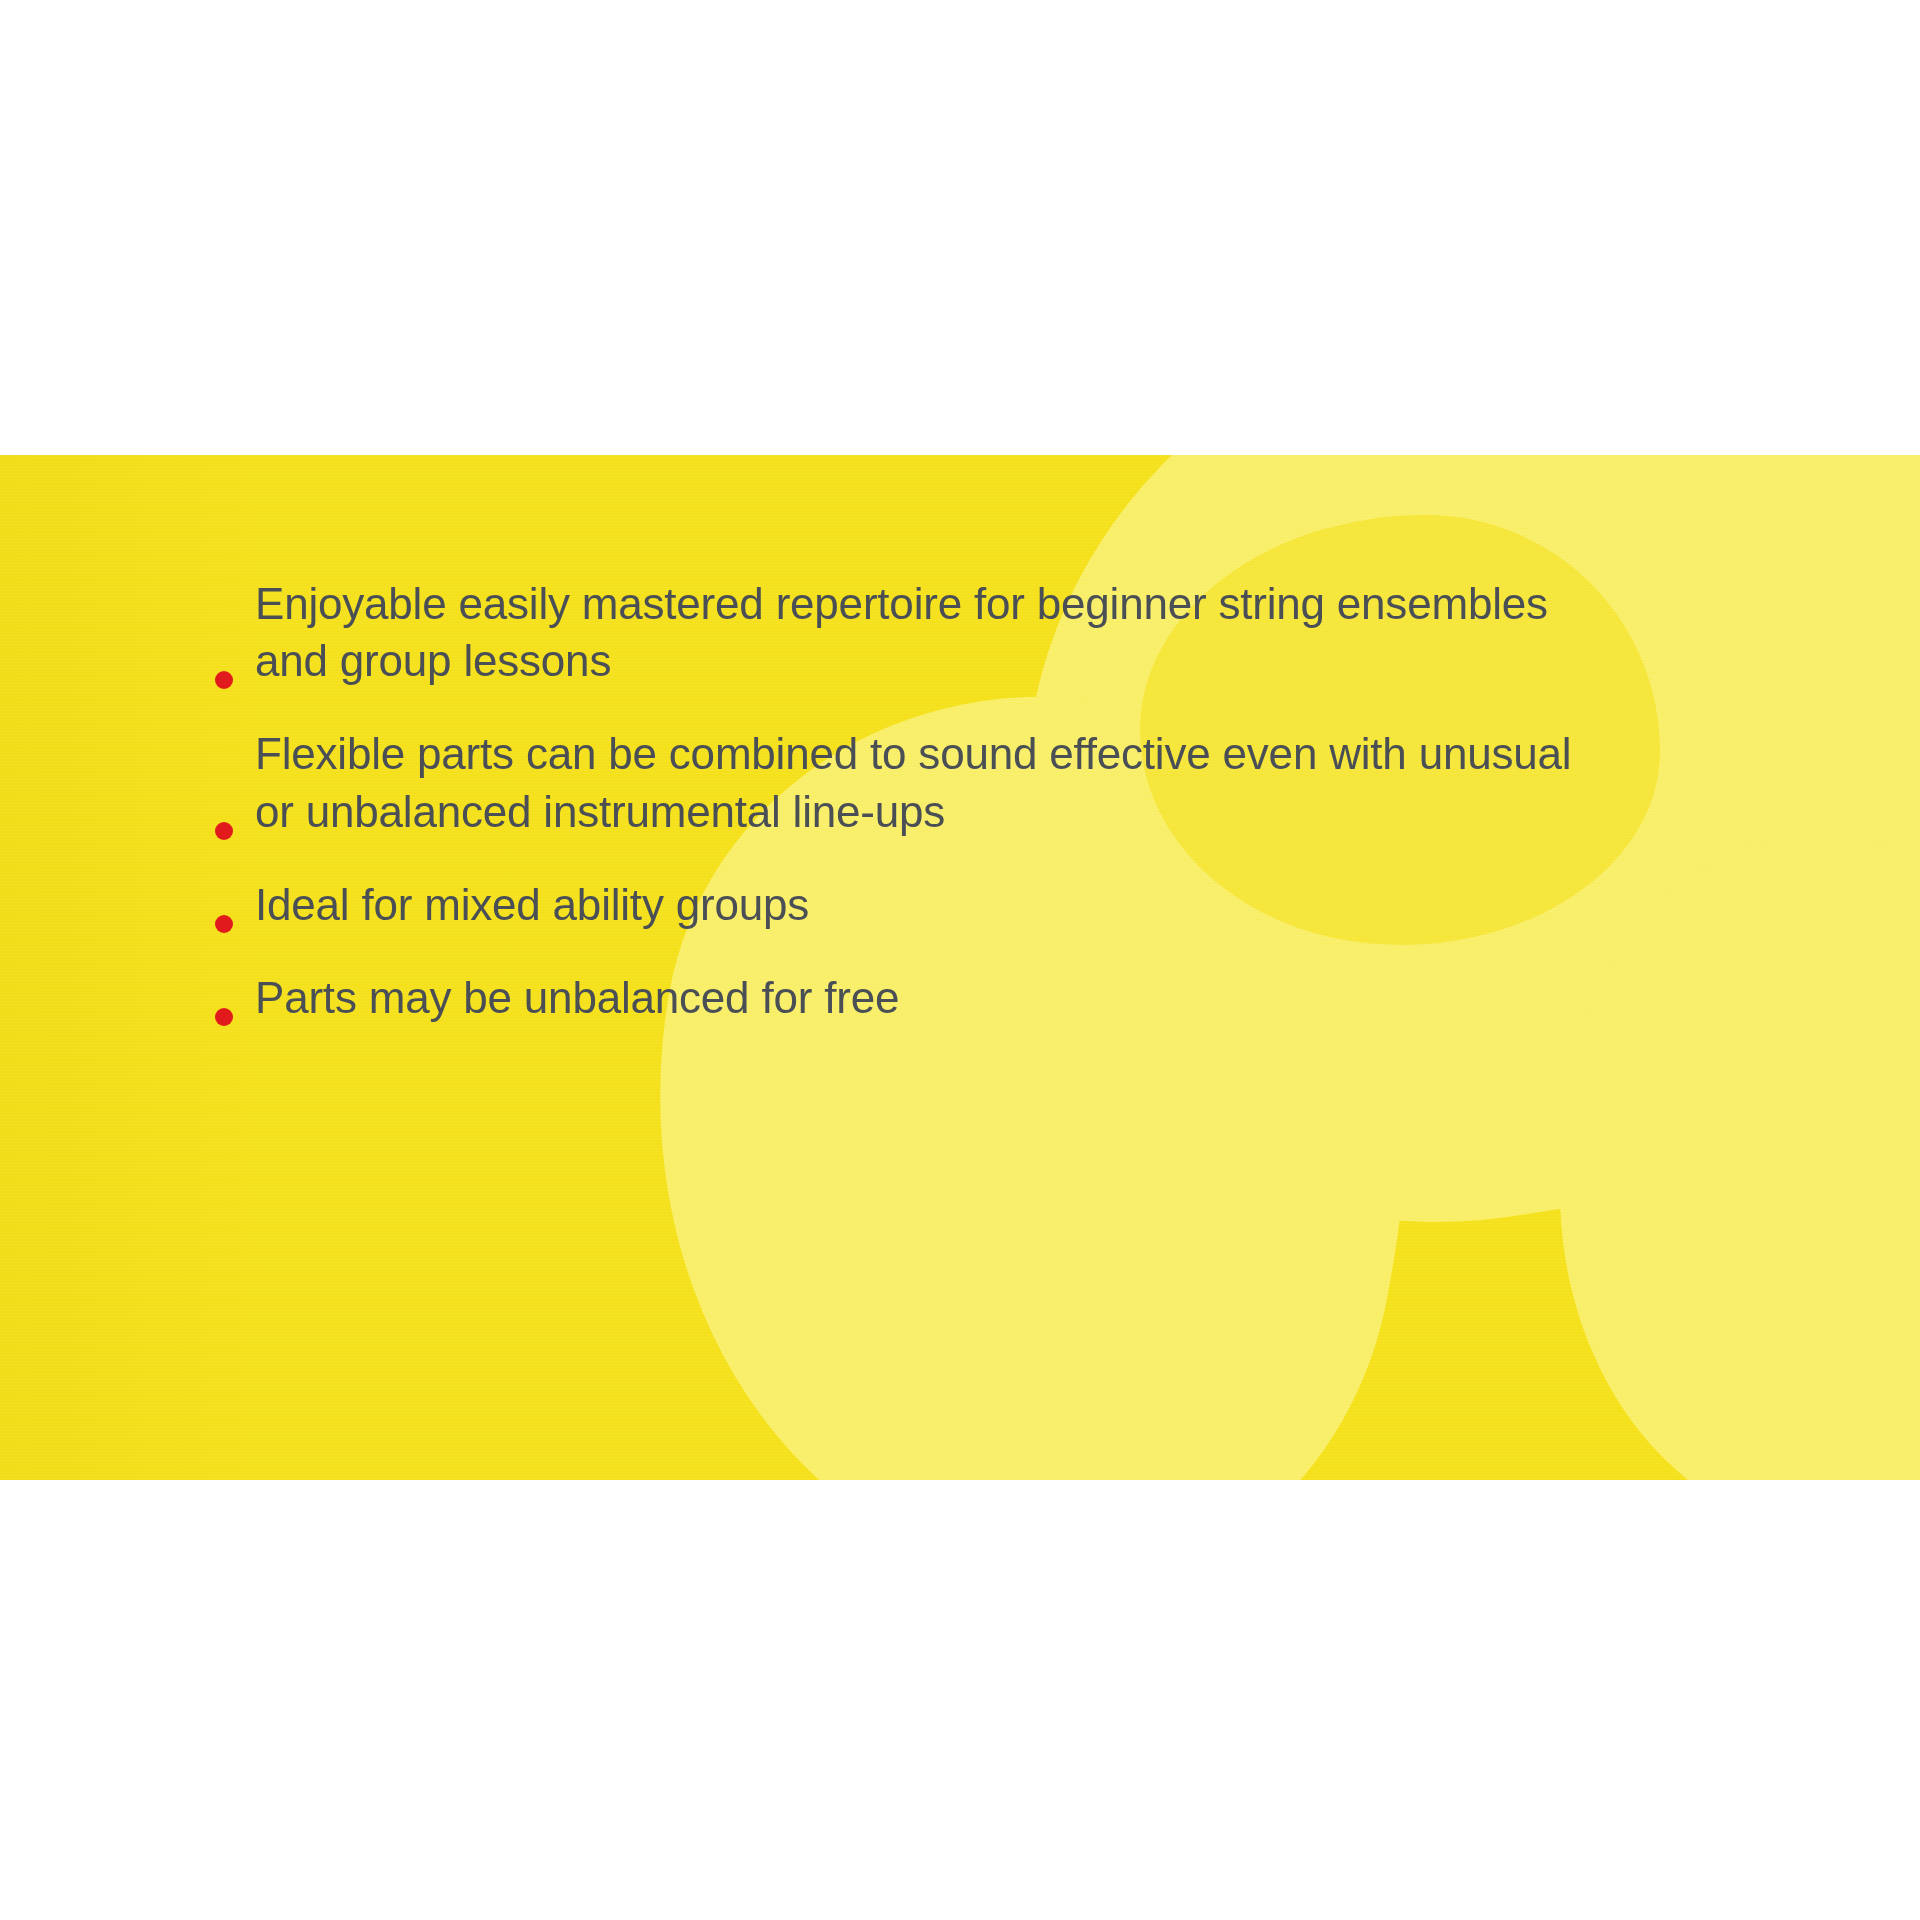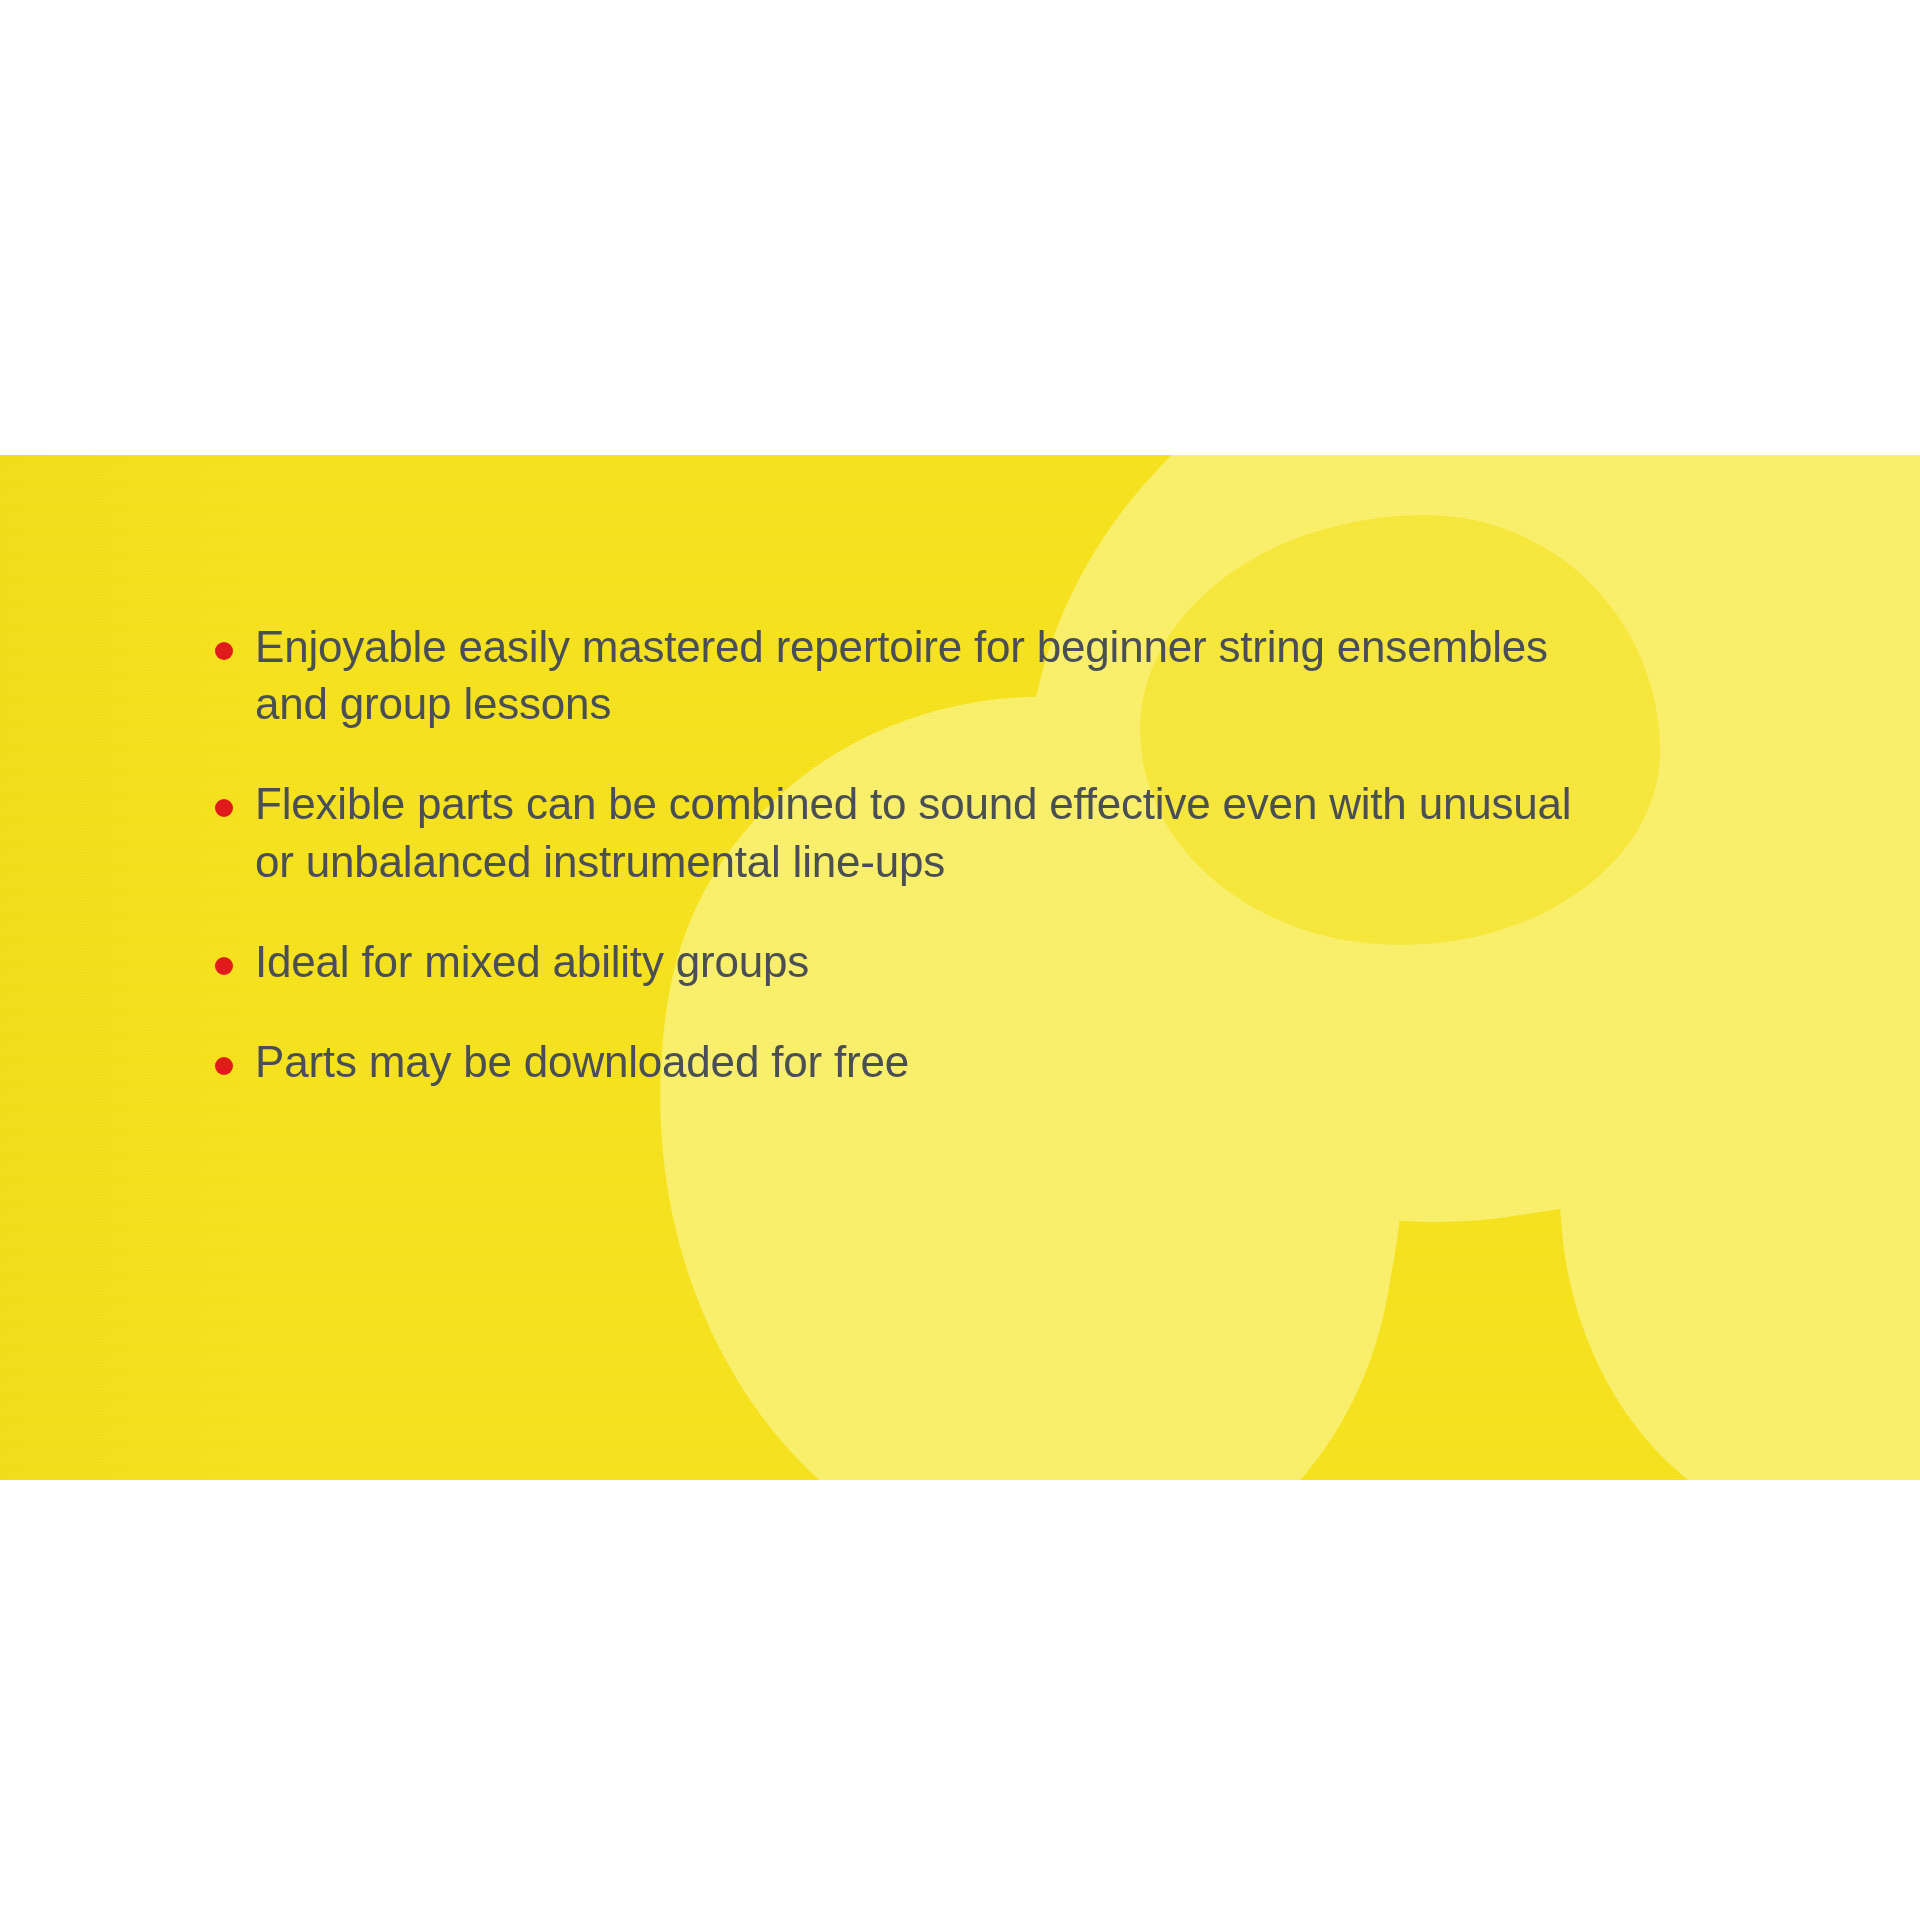--- a/index.html
+++ b/index.html
@@ -91,23 +91,22 @@
   #bullets {
     position: absolute;
     left: 215px;
     top: 120px;
     width: 1470px;
     z-index: 5;
   }
   .bullet-item {
     position: relative;
     display: flex;
-    align-items: flex-start;
+    align-items: flex-end;
     margin-bottom: 36px;
-    margin-top: 43px;
   }
   .bullet-dot {
     flex: 0 0 auto;
     width: 18px;
     height: 18px;
     border-radius: 50%;
     background: #e11b1b;
     margin-top: 24px;
     margin-right: 22px;
   }
@@ -148,19 +147,19 @@
       </div>
 
       <div class="bullet-item">
         <span class="bullet-dot"></span>
         <span class="bullet-text">Ideal for mixed ability groups</span>
       </div>
 
 
       <div class="bullet-item">
         <span class="bullet-dot"></span>
-        <span class="bullet-text">Parts may be downloaded for free</span>
+        <span class="bullet-text">Parts may be unbalanced for free</span>
       </div>
 
     </div>
   </div>
 
 </div>
 
 </body></html>

